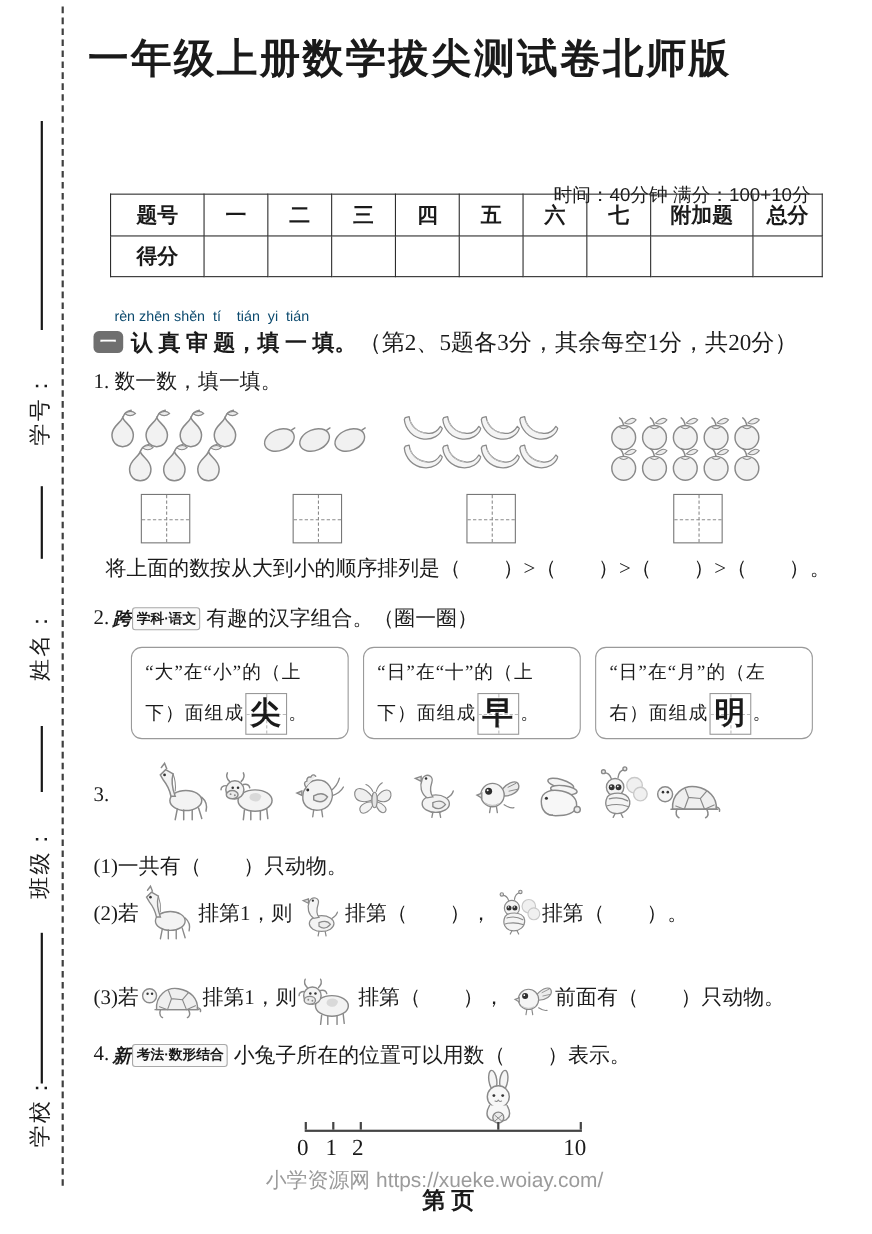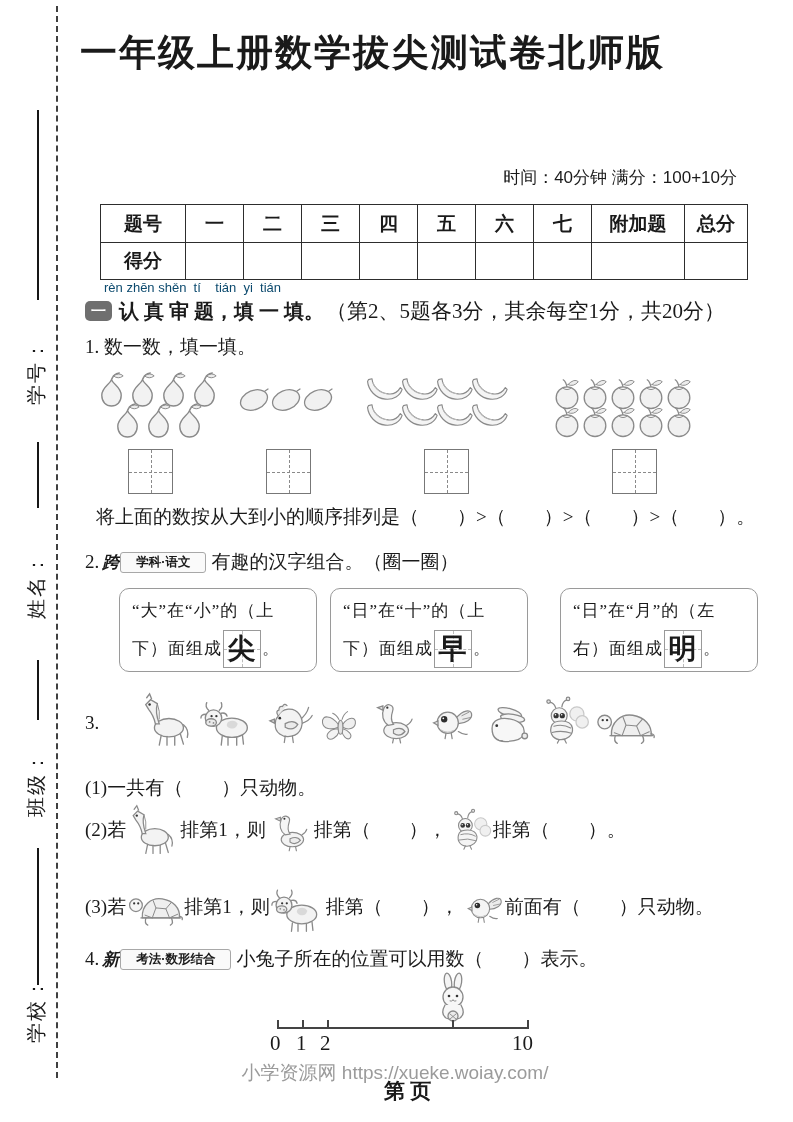--- a/index.html
+++ b/index.html
@@ -11,21 +11,21 @@
   .side-label{position:absolute;left:36px;transform:translate(-50%,-50%) rotate(-90deg);
               white-space:nowrap;font-size:20px;letter-spacing:2px;}
   
   .page-title{position:absolute;left:80px;width:660px;top:28px;text-align:left;
               font-family:"Liberation Sans",sans-serif;font-weight:700;font-size:37px;letter-spacing:2px;}
   .page-subtitle{position:absolute;left:80px;width:660px;top:100px;text-align:center;
               font-family:"Liberation Sans",sans-serif;font-weight:700;font-size:30px;letter-spacing:2px;}
   .meta{position:absolute;right:56px;top:166px;font-family:"Liberation Sans",sans-serif;
         font-weight:400;font-size:17px;}
   
-  table.score{position:absolute;left:100px;top:204px;border-collapse:collapse;table-layout:fixed;}
+  table.score{position:absolute;left:100px;top:176px;border-collapse:collapse;table-layout:fixed;}
   table.score td{border:1.6px solid #2d2d2d;text-align:center;vertical-align:middle;
         font-family:"Liberation Sans",sans-serif;font-weight:600;font-size:19px;padding:0;}
   table.score tr.r1 td{height:37px;} table.score tr.r2 td{height:36px;}
   .c-label{width:84px;} .c-num{width:57px;} .c-extra{width:92px;} .c-total{width:62px;margin-left:15px;}
   
   .pinyin{position:absolute;left:104px;top:280px;font-family:"Liberation Sans",sans-serif;
           font-size:13px;color:#0c4a6e;white-space:pre;}
   .sec-row{position:absolute;left:85px;top:297px;display:flex;align-items:center;}
   .sec-badge{width:27px;height:20px;background:#6f6f6f;border-radius:5px;color:#fff;text-align:center;
           line-height:20px;font-size:15px;font-weight:700;margin-right:7px;flex:0 0 auto;}
@@ -38,21 +38,21 @@
   .fruit-row{display:flex;}
   .fruit{margin:-3px -2px;flex:0 0 auto;}
   .grid-box{position:absolute;width:45px;height:45px;border:1.5px solid #777;box-sizing:border-box;}
   .grid-box::before{content:"";position:absolute;left:0;right:0;top:50%;border-top:1.5px dashed #8a8a8a;}
   .grid-box::after{content:"";position:absolute;top:0;bottom:0;left:50%;border-left:1.5px dashed #8a8a8a;}
   
   .inline-row{display:flex;align-items:center;}
   .badge-it{font-family:"Liberation Sans",sans-serif;font-style:italic;font-weight:700;
             font-size:17px;margin:0 1px 0 3px;}
   .badge-box{font-family:"Liberation Sans",sans-serif;font-weight:700;font-size:12.5px;
-            border:1.3px solid #a8a8a8;border-radius:3px;background:#fafafa;padding:1px 15px;
+            border:1.3px solid #a8a8a8;border-radius:3px;background:#fafafa;padding:1px 3px;
             margin-right:5px;white-space:nowrap;}
   .card{position:absolute;width:198px;height:84px;border:1.5px solid #9a9a9a;border-radius:10px;
         box-sizing:border-box;padding:7px 10px 0 12px;font-size:17px;letter-spacing:1px;}
   .card .l1{line-height:30px;}
   .card .l2{display:flex;align-items:center;line-height:30px;margin-top:4px;}
   .char-box{position:relative;width:38px;height:38px;border:1px solid #999;box-sizing:border-box;
         text-align:center;line-height:36px;font-size:28px;font-weight:700;margin:0 1px;flex:0 0 auto;}
   .char-box::before{content:"";position:absolute;left:0;right:0;top:50%;border-top:1px dashed #bbb;}
   .char-box::after{content:"";position:absolute;top:0;bottom:0;left:50%;border-left:1px dashed #bbb;}
   .char-box span{position:relative;z-index:1;}
@@ -411,21 +411,21 @@
     </div>
   </div>
   <div class="card" style="left:330px;top:588px">
     <div class="l1">“日”在“十”的（上</div>
     <div class="l2">
       <span>下）面组成</span>
       <span class="char-box"><span>早</span></span>
       <span>。</span>
     </div>
   </div>
-  <div class="card" style="left:560px;top:588px">
+  <div class="card" style="left:541px;top:588px">
     <div class="l1">“日”在“月”的（左</div>
     <div class="l2">
       <span>右）面组成</span>
       <span class="char-box"><span>明</span></span>
       <span>。</span>
     </div>
   </div>
 
   <div class="abs qtext" style="left:85px;top:712px">3.</div>
   <div class="animals">

